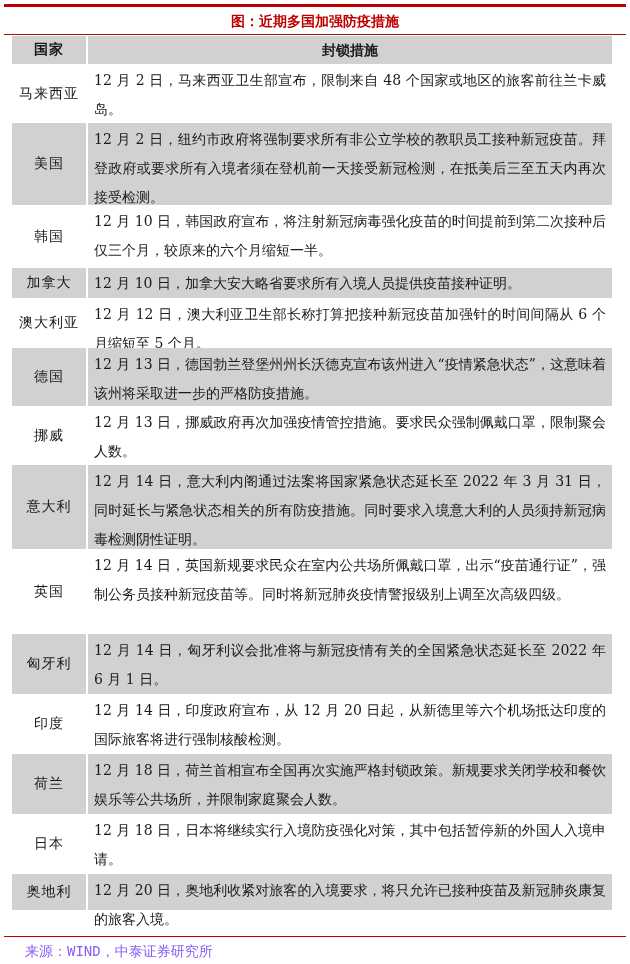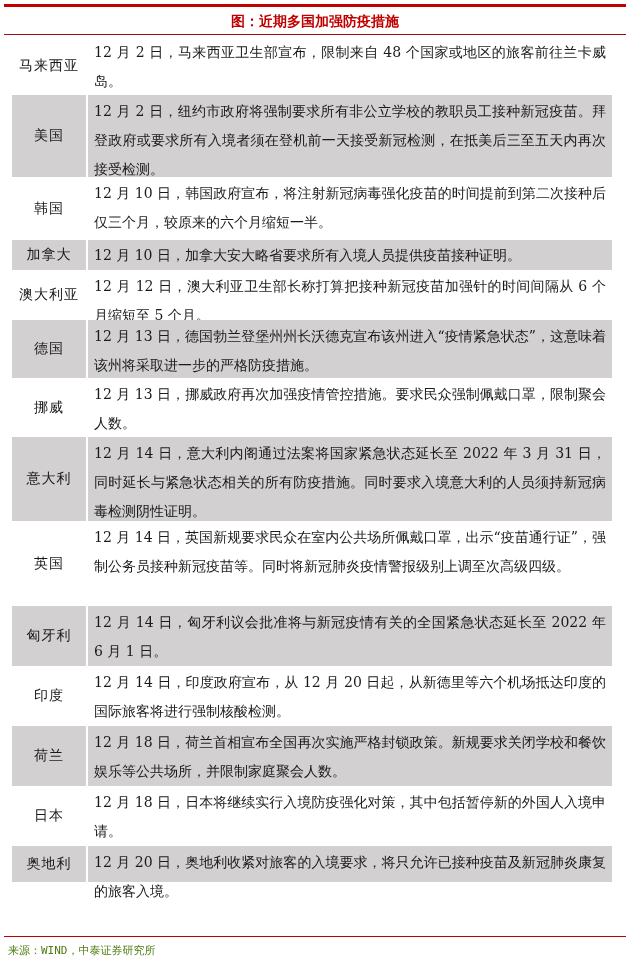--- a/index.html
+++ b/index.html
@@ -16,31 +16,36 @@
   .cell { box-sizing: border-box; }
   .c-country { width: 74px; display: flex; align-items: center; justify-content: center;
                font-size: 14px; letter-spacing: 1px; }
   .c-sep { width: 2px; background: #ffffff !important; }
   .c-detail { width: 524px; padding: 2px 6px 2px 6px; font-size: 14px; line-height: 29px;
               text-align: justify; }
   .header .c-country, .header .c-detail { font-weight: bold; font-size: 14px;
               font-family: "DejaVu Sans", "Liberation Sans", sans-serif; }
   .header .c-detail { text-align: center; display: flex; align-items: center; justify-content: center; }
   .bottom-rule { position: absolute; left: 4px; top: 936px; width: 622px; height: 1px; background: #c00000; }
-  .source { position: absolute; left: 8px; top: 942px; font-size: 11px; color: #4d7c0f; line-height: 18px;
+  .source { position: absolute; left: 25px; top: 942px; font-size: 14px; color: #8b5cf6; line-height: 18px;
             font-family: "DejaVu Sans Mono", "Liberation Mono", monospace; }
 </style>
 </head>
 <body>
 
 <div class="top-rule"></div>
 <div class="title">图：近期多国加强防疫措施</div>
 <div class="title-rule"></div>
 
 <div class="table">
+  <div class="row gray header" style="height:28px">
+    <div class="cell c-country">国家</div>
+    <div class="cell c-sep"></div>
+    <div class="cell c-detail">封锁措施</div>
+  </div>
   <div id="rows">
       <div class="row" style="height: 59px;">
         <div class="cell c-country">马来西亚</div>
         <div class="cell c-sep"></div>
         <div class="cell c-detail">12 月 2 日，马来西亚卫生部宣布，限制来自 48 个国家或地区的旅客前往兰卡威岛。</div>
       </div>
       <div class="row gray" style="height: 82px;">
         <div class="cell c-country">美国</div>
         <div class="cell c-sep"></div>
         <div class="cell c-detail">12 月 2 日，纽约市政府将强制要求所有非公立学校的教职员工接种新冠疫苗。拜登政府或要求所有入境者须在登机前一天接受新冠检测，在抵美后三至五天内再次接受检测。</div>

